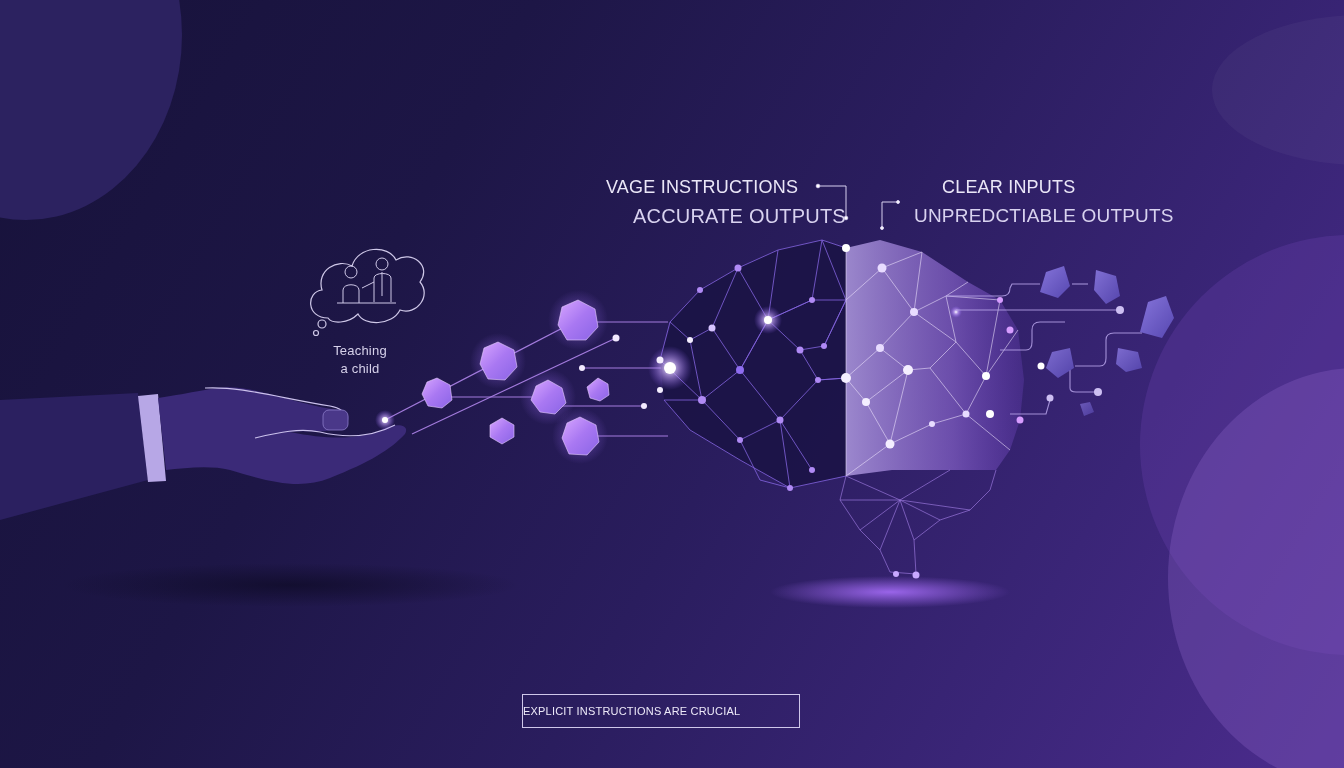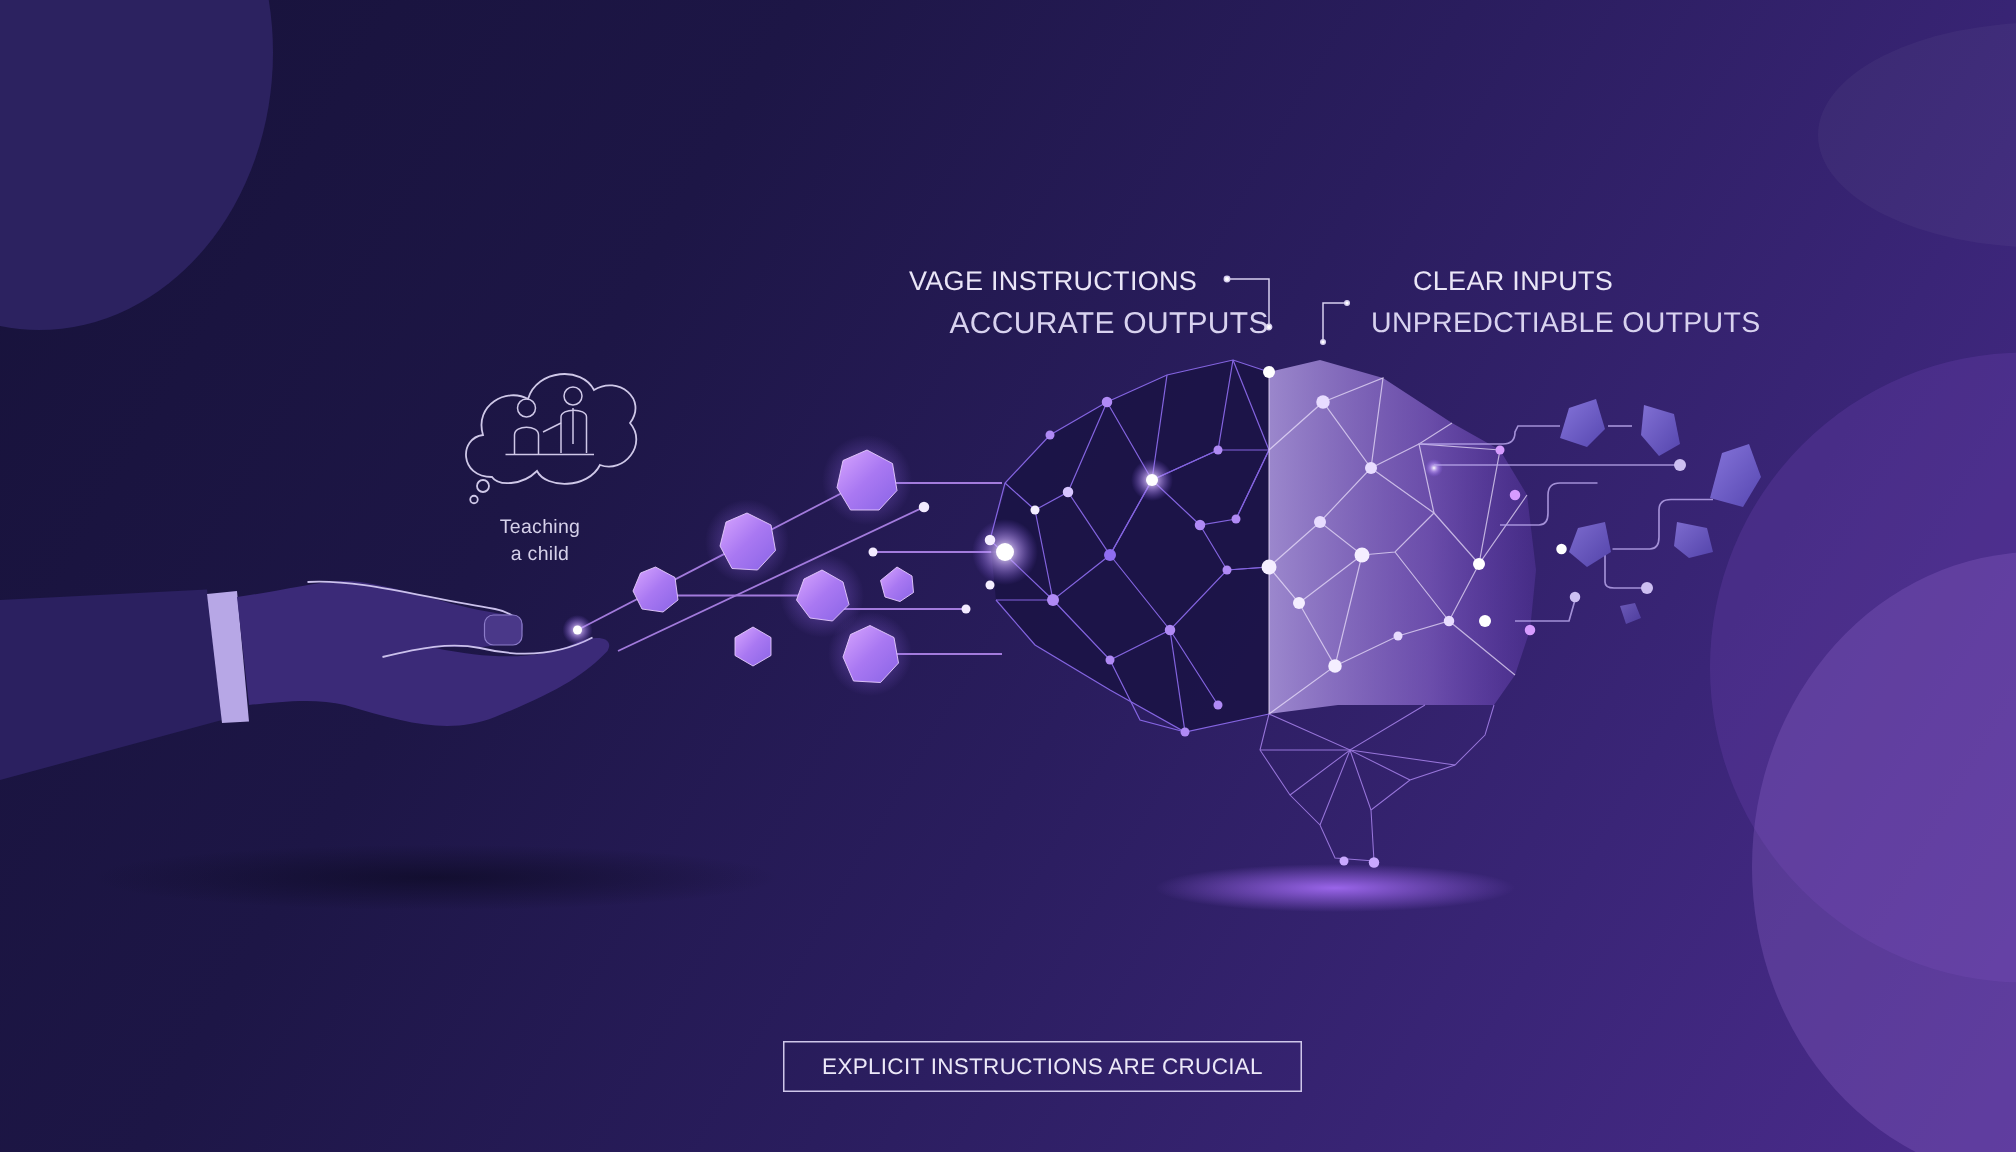--- a/index.html
+++ b/index.html
@@ -14,24 +14,24 @@
   .c3 { left: 1140px; top: 235px; width: 420px; height: 420px; background: rgba(110,70,180,0.28); }
   .c4 { left: 1168px; top: 368px; width: 380px; height: 420px; background: rgba(140,100,200,0.32); }
   svg.scene { position: absolute; left: 0; top: 0; }
   .label { position: absolute; color: #eae6f7; white-space: nowrap; letter-spacing: 0.2px; }
   .title-left { left: 606px; top: 177px; font-size: 18px; }
   .sub-left { left: 633px; top: 205px; font-size: 20px; color: #d8d2ef; }
   .title-right { left: 942px; top: 177px; font-size: 18px; }
   .sub-right { left: 914px; top: 205px; font-size: 19px; color: #d8d2ef; text-align: right; }
   .teach { left: 282px; top: 342px; font-size: 13px; color: #d6d1ea; text-align: center; line-height: 18px; width: 64px; white-space: normal; margin-left: 46px; }
   .footer-box {
-    position: absolute; left: 522px; top: 694px; width: 346px; height: 34px;
+    position: absolute; left: 522px; top: 694px; width: 278px; height: 34px;
     border: 1.5px solid #cfc7ea; box-sizing: border-box;
-    display: flex; align-items: center; justify-content: center;
-    color: #ece8f8; font-size: 15px; letter-spacing: 0.2px;
+    display: flex; align-items: center; 
+    color: #ece8f8; font-size: 11px; letter-spacing: 0.2px;
   }
 </style>
 </head>
 <body>
 
 <div class="bg-circle c1"></div>
 <div class="bg-circle c2"></div>
 <div class="bg-circle c3"></div>
 <div class="bg-circle c4"></div>
 

